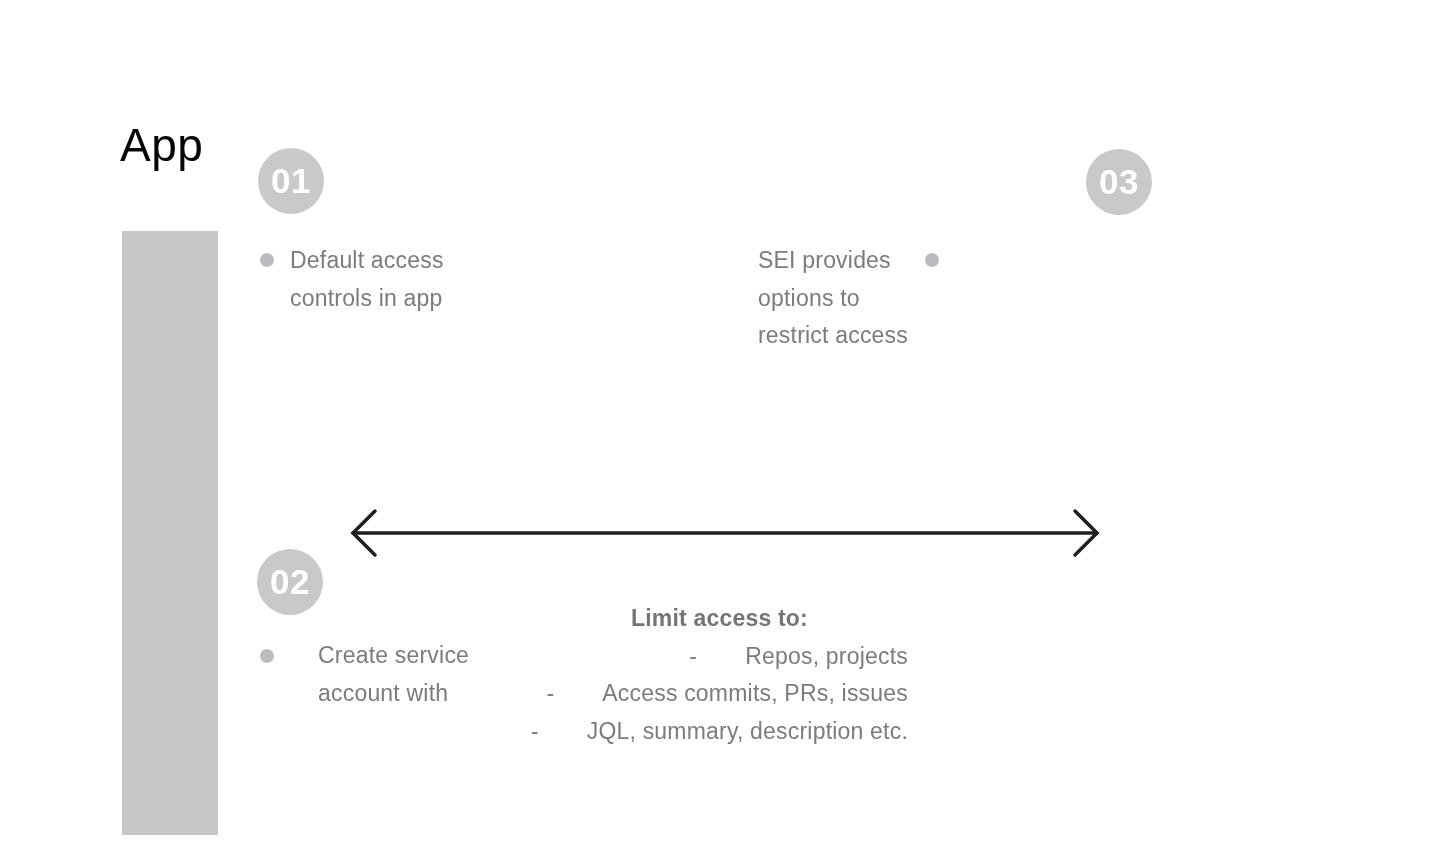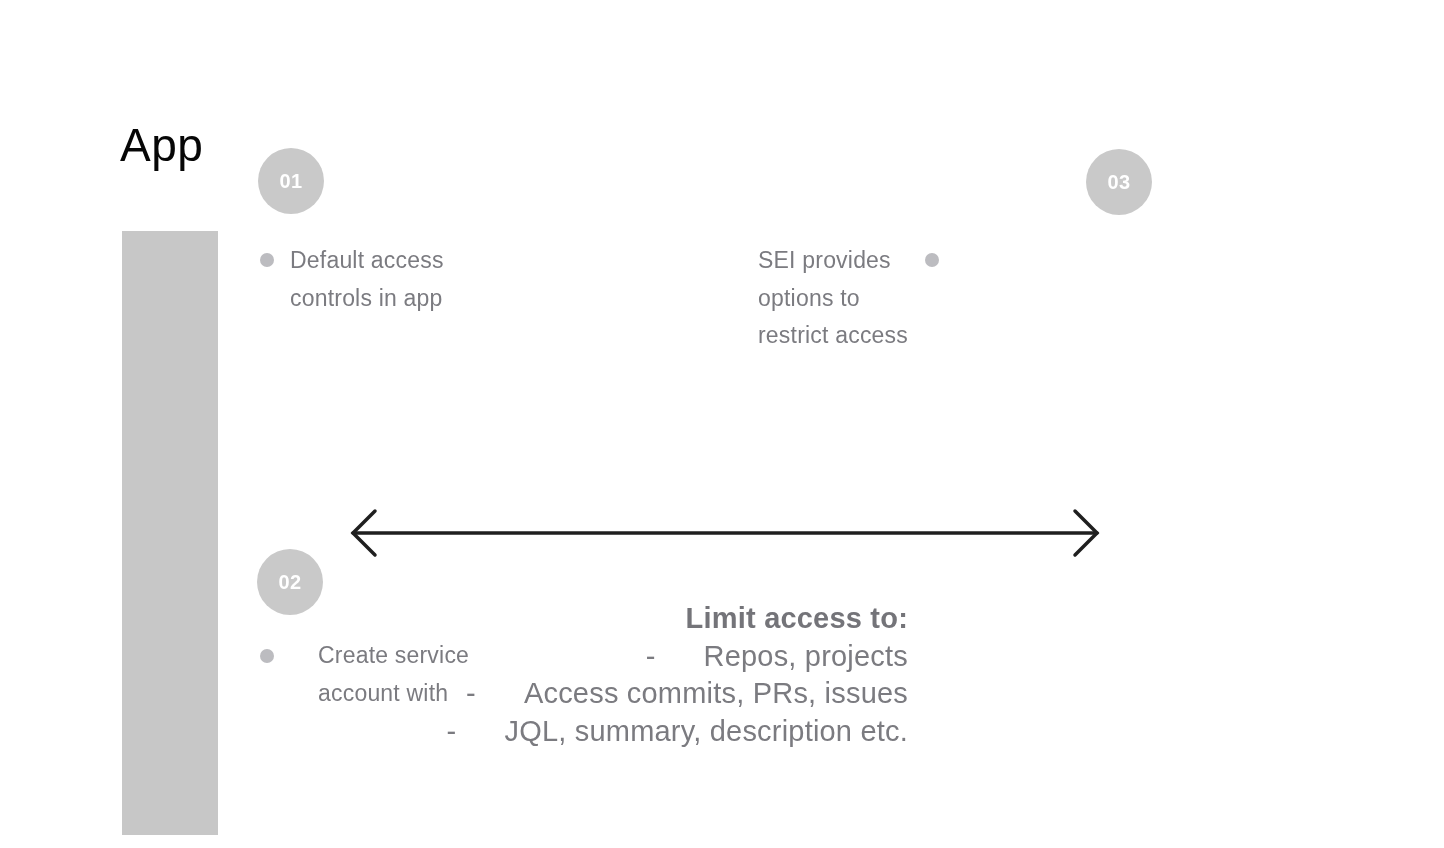--- a/index.html
+++ b/index.html
@@ -50,21 +50,21 @@
   .badge {
     position: absolute;
     width: 66px;
     height: 66px;
     border-radius: 50%;
     background: #c9c9c9;
     display: flex;
     align-items: center;
     justify-content: center;
     color: #ffffff;
-    font-size: 20px;
+    font-size: 35px;
     font-weight: 700;
     letter-spacing: 0.5px;
   }
   .badge-01 { left: 258px; top: 148px; }
   .badge-02 { left: 257px; top: 549px; }
   .badge-03 { left: 1086px; top: 149px; }
   .step-text {
     position: absolute;
     font-size: 23px;
     line-height: 37.5px;
@@ -88,22 +88,22 @@
     position: absolute;
     left: 344px;
     top: 500px;
     width: 762px;
     height: 66px;
   }
   .limit-block {
     position: absolute;
     right: 292px;
     top: 600px;
-    text-align: right;
-    font-size: 29px;
+    text-align: center;
+    font-size: 23px;
     line-height: 37.5px;
     color: #7b7b80;
     letter-spacing: 0.2px;
   }
   .limit-heading {
     font-weight: 700;
     color: #747479;
   }
   .limit-item {
     display: flex;

